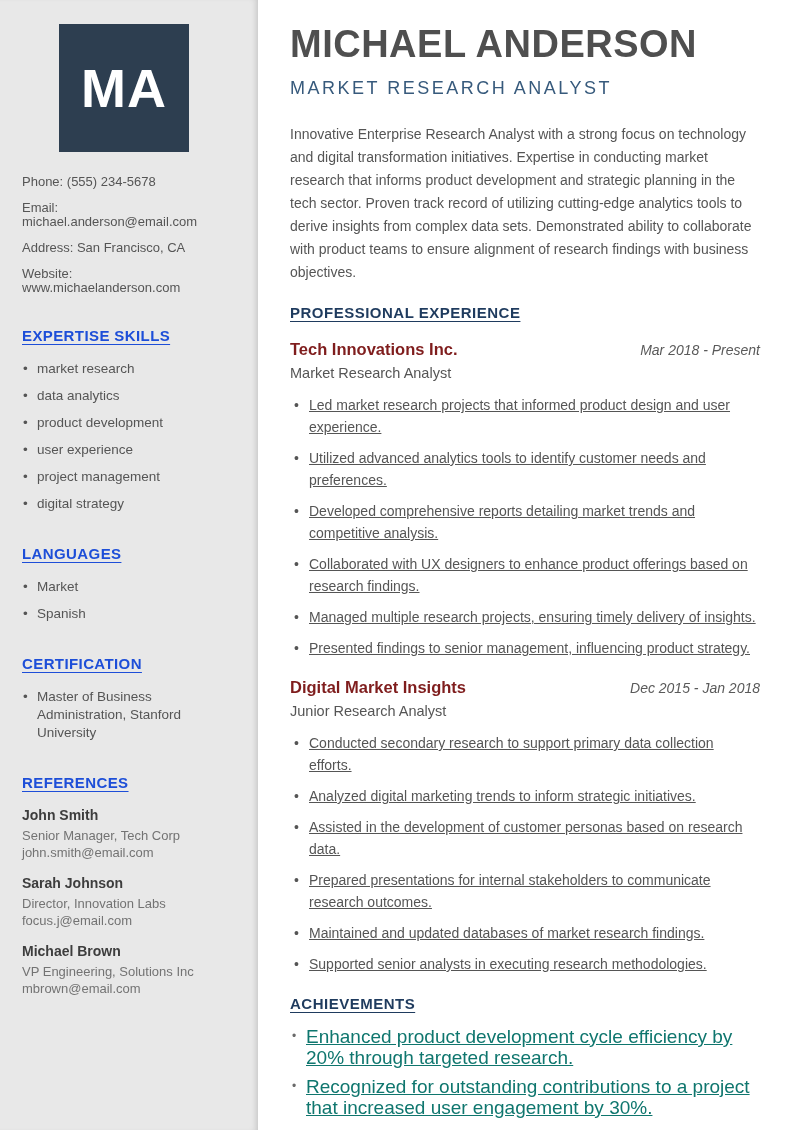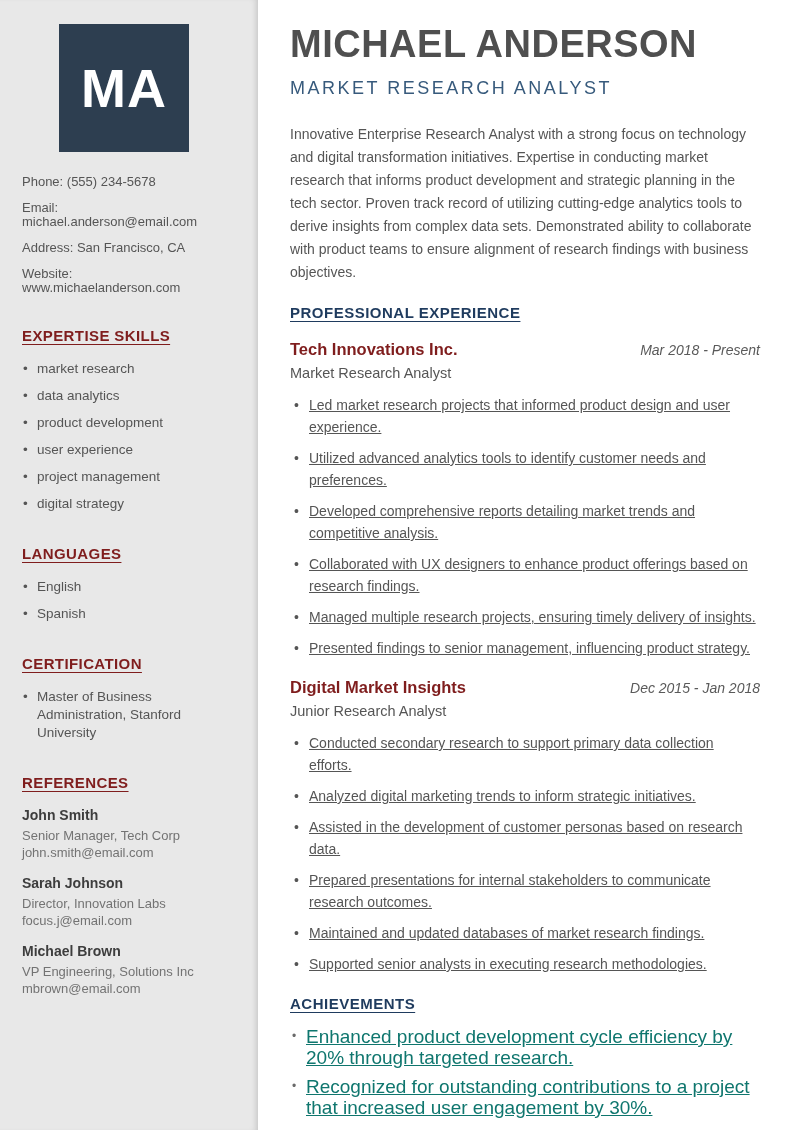--- a/index.html
+++ b/index.html
@@ -27,21 +27,21 @@
   }
   .avatar-initials {
     color: #ffffff; font-size: 54px; font-weight: bold; letter-spacing: 1px;
   }
   .contact { margin-top: 23px; list-style: none; }
   .contact li {
     font-size: 13px; color: #555555; line-height: 14px; margin-bottom: 12px;
   }
   .side-section { margin-top: 32px; }
   .side-heading {
-    font-size: 15px; font-weight: bold; color: #7f1d1d;
+    font-size: 15px; font-weight: bold; color: #1d4ed8;
     letter-spacing: 0.4px;
     text-decoration: underline;
     text-underline-offset: 3px;
     margin-bottom: 16px;
   }
   .side-list { list-style: none; }
   .side-list li {
     position: relative;
     font-size: 13.5px; color: #555555; line-height: 18px;
     padding-left: 15px; margin-bottom: 9px;
@@ -134,21 +134,21 @@
           <li>project management</li>
 
           <li>digital strategy</li>
         </ul>
     </section>
 
     <section class="side-section">
       <div class="side-heading">LANGUAGES</div>
       <ul class="side-list">
 
-          <li>English</li>
+          <li>Market</li>
 
           <li>Spanish</li>
 
         </ul>
     </section>
 
     <section class="side-section">
       <div class="side-heading">CERTIFICATION</div>
       <ul class="side-list">
 

